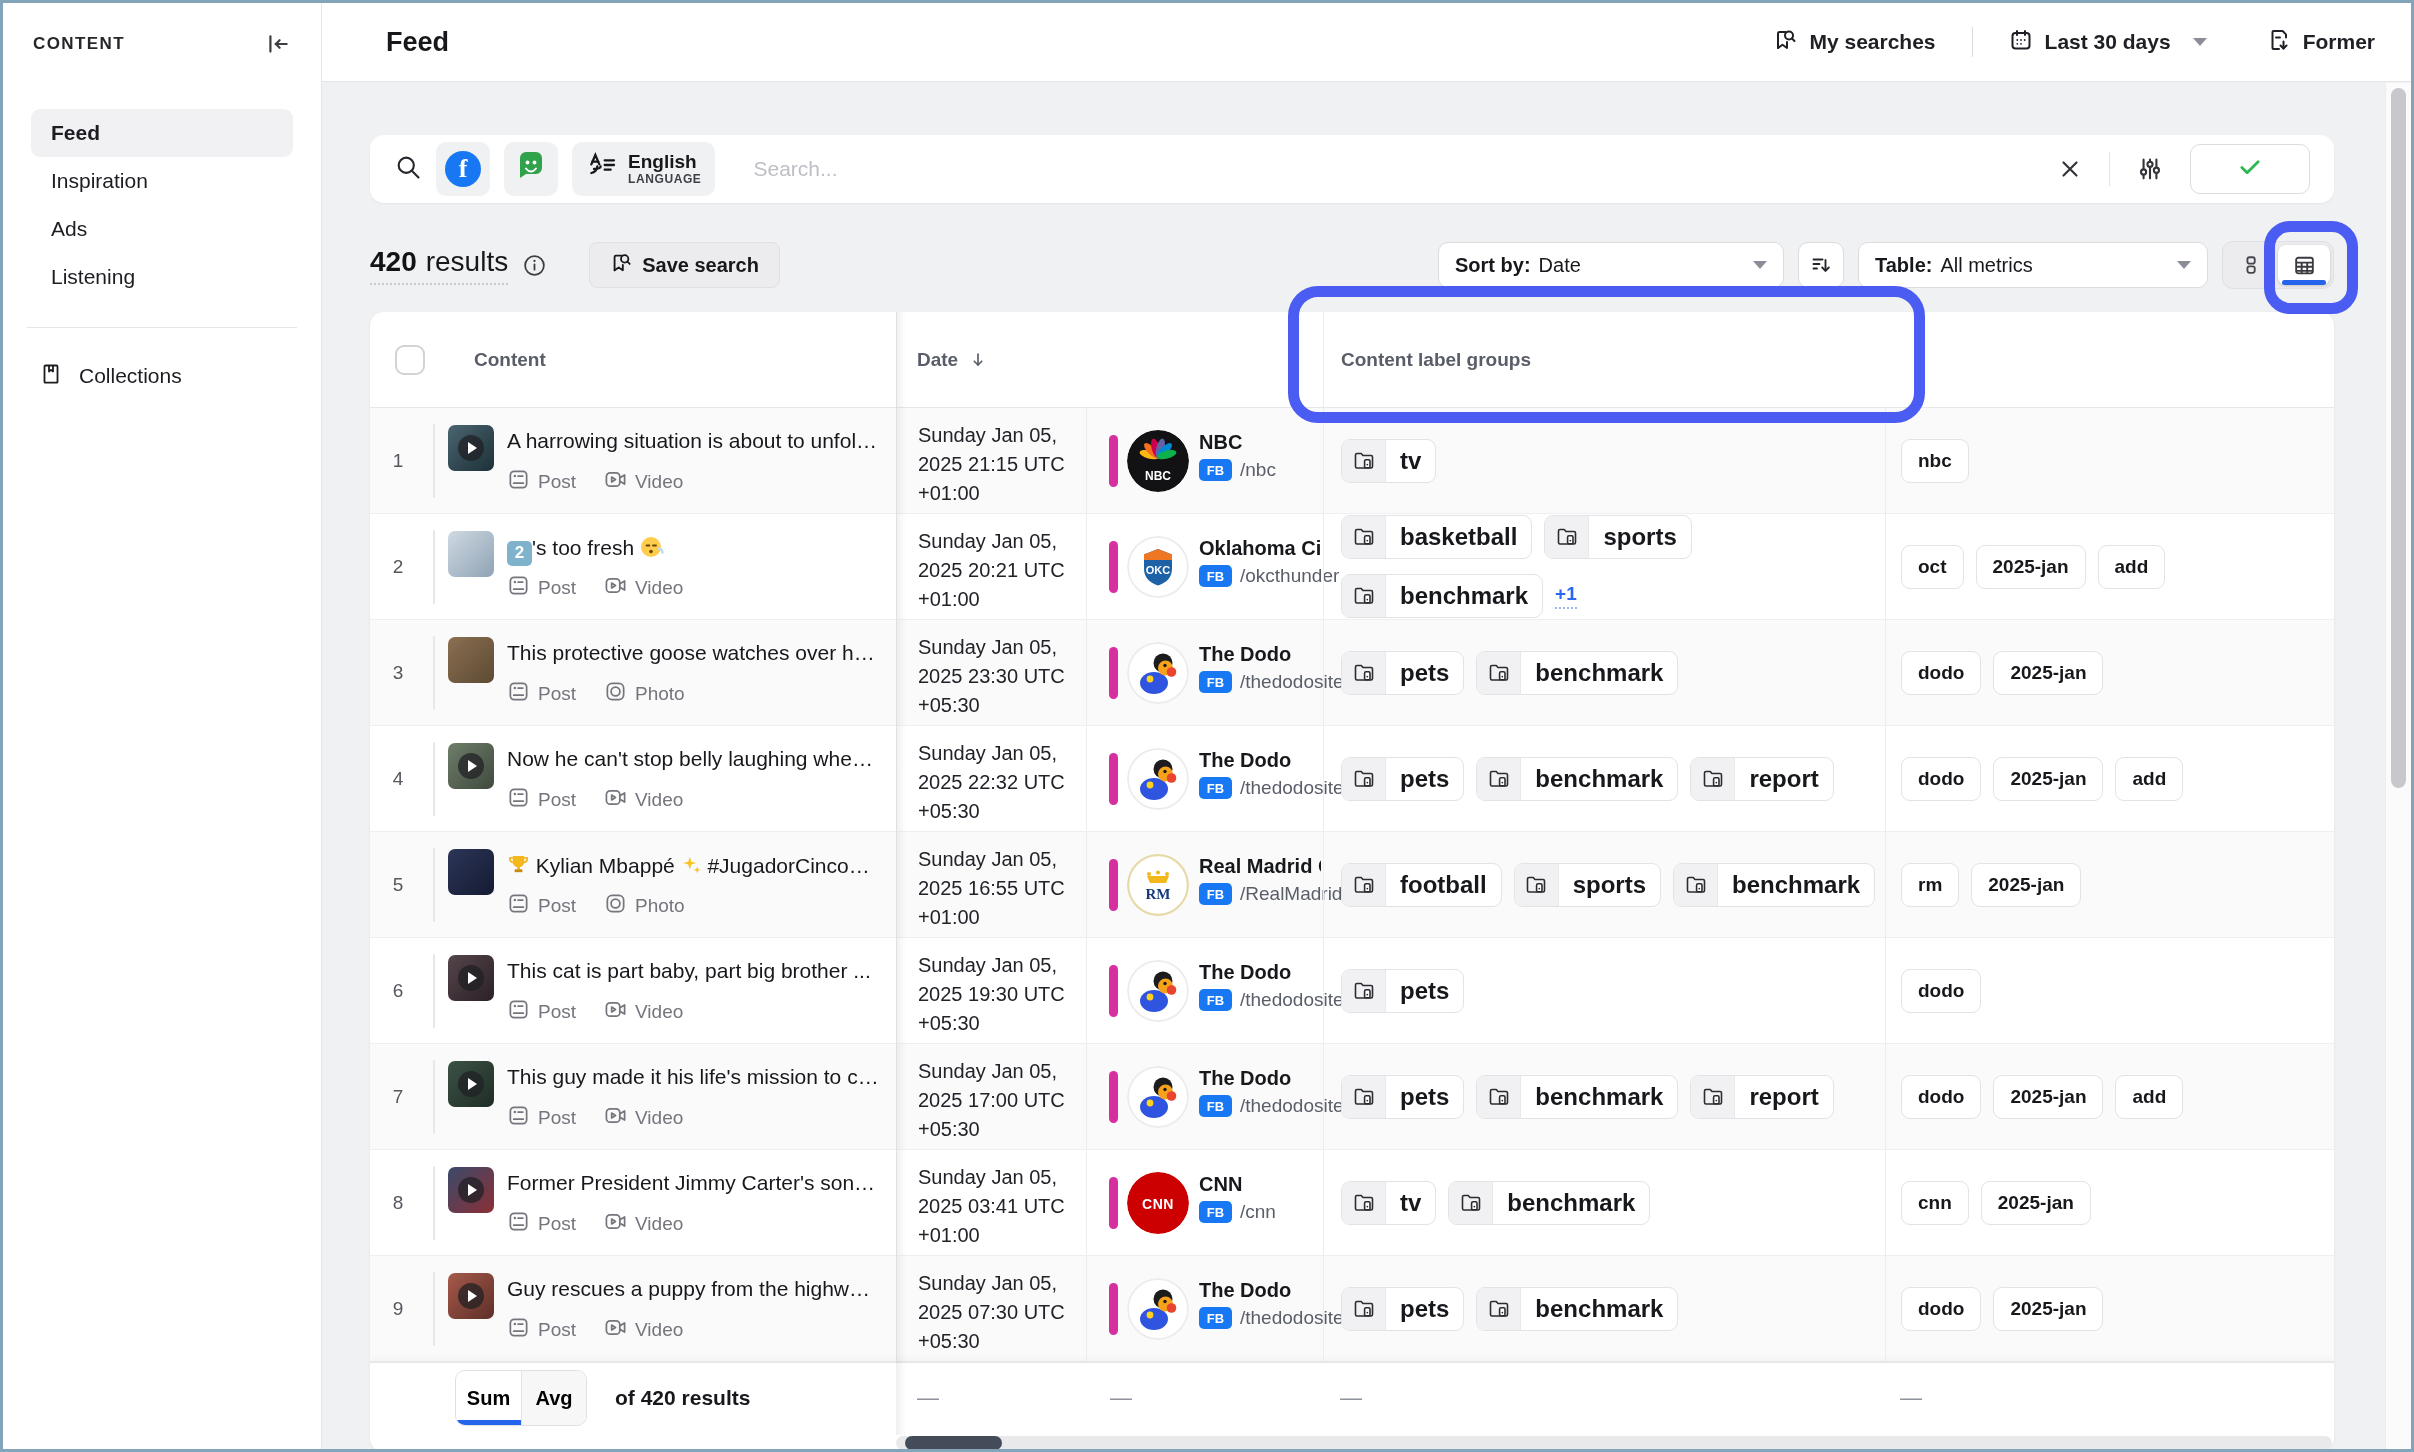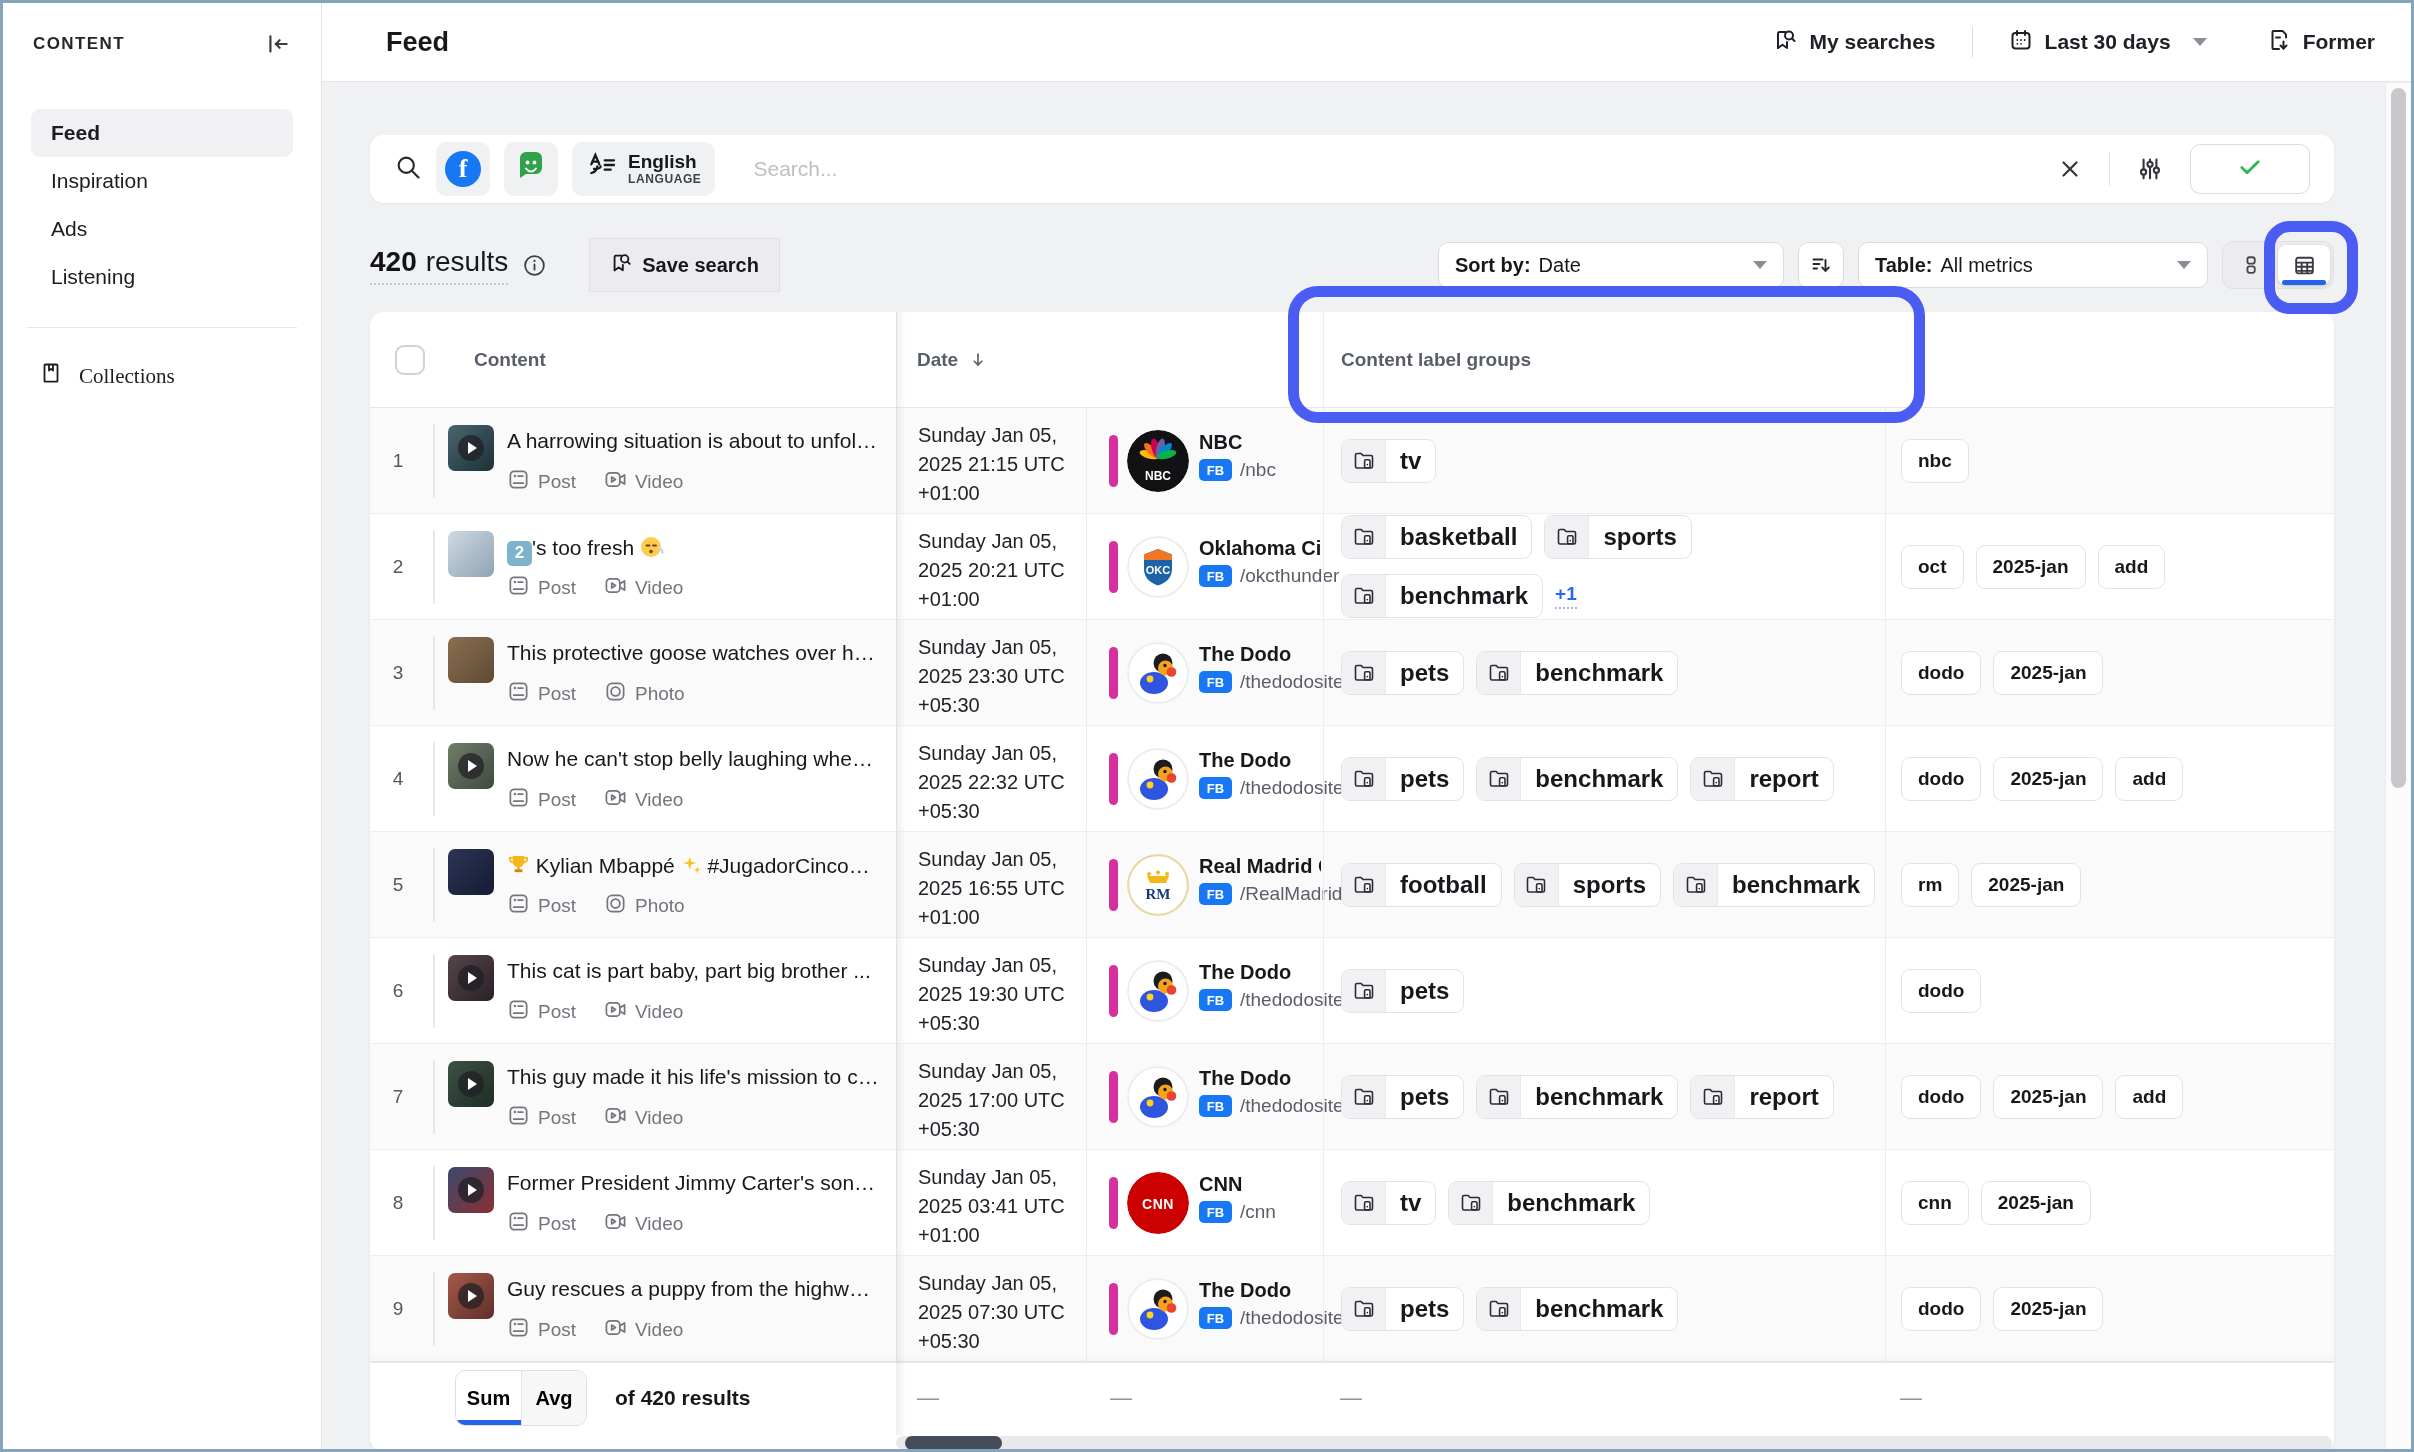--- a/index.html
+++ b/index.html
@@ -8,21 +8,21 @@
 
   
   .sidebar { position:absolute; left:0; top:0; bottom:0; width:319px; background:#fff; border-right:1px solid #e4e4e7; z-index:5; }
   .sb-head { display:flex; align-items:center; justify-content:space-between; padding:26px 28px 0 30px; }
   .sb-title { font-size:17px; font-weight:700; letter-spacing:1.4px; color:#27272b; }
   .collapse-btn { width:30px; height:30px; display:flex; align-items:center; justify-content:center; cursor:pointer; color:#3c3d42; }
   .sb-nav { padding:0 28px; margin-top:50px; }
   .sb-item { height:48px; display:flex; align-items:center; padding:0 20px; border-radius:9px; font-size:21px; font-weight:500; color:#1c1d22; cursor:pointer; }
   .sb-item.active { background:#f1f1f3; font-weight:600; }
   .sb-div { height:1px; background:#e6e6e9; margin:26px 24px 0 24px; }
-  .sb-collections { display:flex; align-items:center; gap:16px; margin:24px 28px 0 28px; padding:0 8px; height:48px; font-size:21px; font-weight:500; color:#1c1d22; cursor:pointer;font-family:Liberation Serif, serif; }
+  .sb-collections { display:flex; align-items:center; gap:16px; margin:24px 28px 0 28px; padding:0 8px; height:48px; font-size:21px; font-weight:500; color:#1c1d22; cursor:pointer; }
 
   
   .topbar { position:absolute; left:319px; top:0; right:0; height:79px; background:#fff; border-bottom:1px solid #e6e6e9; display:flex; align-items:center; z-index:4; }
   .page-title { margin-left:64px; font-size:27px; font-weight:700; color:#17181c; }
   .topbar-right { margin-left:auto; display:flex; align-items:center; padding-right:36px; }
   .tb-action { display:flex; align-items:center; gap:12px; font-size:21px; font-weight:600; color:#1f2025; cursor:pointer; }
   .tb-sep { width:1px; height:30px; background:#dcdce0; margin:0 36px; }
   .tb-gap { width:60px; }
   .caret { width:0; height:0; border-left:7px solid transparent; border-right:7px solid transparent; border-top:8px solid #8a8d95; margin-left:10px; }
 
@@ -39,21 +39,21 @@
   .sr-sep { width:1px; height:34px; background:#e3e3e6; margin:0 26px; }
   .apply-btn { width:120px; height:50px; border:1px solid #dcdce0; border-radius:10px; display:flex; align-items:center; justify-content:center; margin-left:26px; cursor:pointer; background:#fff; }
   .icon-btn { cursor:pointer; display:flex; align-items:center; }
 
   
   .toolbar { position:absolute; left:367px; top:239px; width:1964px; height:46px; display:flex; align-items:center; z-index:3; }
   .results { display:flex; align-items:baseline; border-bottom:2px dotted #c7c9ce; padding-bottom:5px; cursor:default; }
   .results b { font-size:28px; font-weight:800; color:#121317; }
   .results span { font-size:28px; font-weight:400; color:#17181c; margin-left:9px; }
   .info-ic { margin-left:14px; display:flex; align-self:center; }
-  .save-btn { margin-left:42px; height:54px; padding:0 20px; border-radius:0; background:#ececef; border:1px solid #e0e0e4; display:flex; align-items:center; gap:10px; font-size:20px; font-weight:600; color:#17181c; cursor:pointer; }
+  .save-btn { margin-left:42px; height:46px; padding:0 20px; border-radius:8px; background:#ececef; border:1px solid #e0e0e4; display:flex; align-items:center; gap:10px; font-size:20px; font-weight:600; color:#17181c; cursor:pointer; }
   .tb-right { margin-left:auto; display:flex; align-items:center; gap:14px; }
   .dd { height:46px; background:#fff; border:1px solid #dcdce0; border-radius:10px; display:flex; align-items:center; padding:0 16px; font-size:20px; color:#17181c; cursor:pointer; }
   .dd b { font-weight:700; margin-right:8px; }
   .dd .caret { margin-left:auto; }
   .dd.sort { width:346px; }
   .dd.table { width:350px; }
   .sq-btn { width:46px; height:46px; background:#fff; border:1px solid #dcdce0; border-radius:10px; display:flex; align-items:center; justify-content:center; cursor:pointer; }
   .toggle { width:112px; height:48px; background:#ececef; border:1px solid #e0e0e4; border-radius:11px; display:flex; padding:3px; }
   .tg-seg { flex:1; display:flex; align-items:center; justify-content:center; cursor:pointer; position:relative; border-radius:8px; }
   .tg-seg.active { background:#fff; box-shadow:0 1px 3px rgba(0,0,0,.18); }

